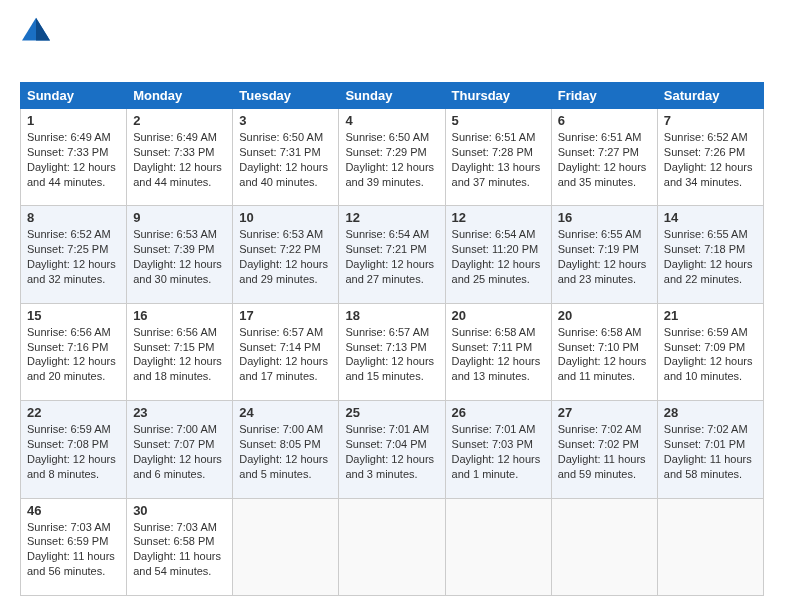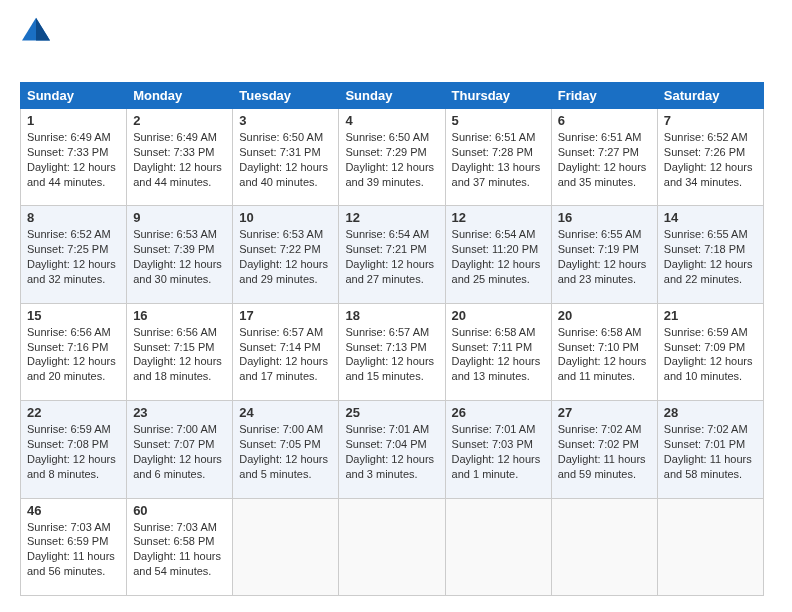--- a/index.html
+++ b/index.html
@@ -231,21 +231,21 @@
           <td>
             <span class="day-num">22</span>
             <div class="cell-content"><span>Sunrise: 6:59 AM</span><br><span>Sunset: 7:08 PM</span><br><span>Daylight: 12 hours and 8 minutes.</span></div>
           </td>
           <td>
             <span class="day-num">23</span>
             <div class="cell-content"><span>Sunrise: 7:00 AM</span><br><span>Sunset: 7:07 PM</span><br><span>Daylight: 12 hours and 6 minutes.</span></div>
           </td>
           <td>
             <span class="day-num">24</span>
-            <div class="cell-content"><span>Sunrise: 7:00 AM</span><br><span>Sunset: 7:05 PM</span><br><span>Daylight: 12 hours and 5 minutes.</span></div>
+            <div class="cell-content"><span>Sunrise: 7:00 AM</span><br><span>Sunset: 8:05 PM</span><br><span>Daylight: 12 hours and 5 minutes.</span></div>
           </td>
           <td>
             <span class="day-num">25</span>
             <div class="cell-content"><span>Sunrise: 7:01 AM</span><br><span>Sunset: 7:04 PM</span><br><span>Daylight: 12 hours and 3 minutes.</span></div>
           </td>
           <td>
             <span class="day-num">26</span>
             <div class="cell-content"><span>Sunrise: 7:01 AM</span><br><span>Sunset: 7:03 PM</span><br><span>Daylight: 12 hours and 1 minute.</span></div>
           </td>
           <td>
@@ -256,21 +256,21 @@
             <span class="day-num">28</span>
             <div class="cell-content"><span>Sunrise: 7:02 AM</span><br><span>Sunset: 7:01 PM</span><br><span>Daylight: 11 hours and 58 minutes.</span></div>
           </td>
         </tr>
         <tr>
           <td>
             <span class="day-num">46</span>
             <div class="cell-content"><span>Sunrise: 7:03 AM</span><br><span>Sunset: 6:59 PM</span><br><span>Daylight: 11 hours and 56 minutes.</span></div>
           </td>
           <td>
-            <span class="day-num">60</span>
+            <span class="day-num">30</span>
             <div class="cell-content"><span>Sunrise: 7:03 AM</span><br><span>Sunset: 6:58 PM</span><br><span>Daylight: 11 hours and 54 minutes.</span></div>
           </td>
           <td class="empty"></td>
           <td class="empty"></td>
           <td class="empty"></td>
           <td class="empty"></td>
           <td class="empty"></td>
         </tr>
       </tbody>
   </table>

